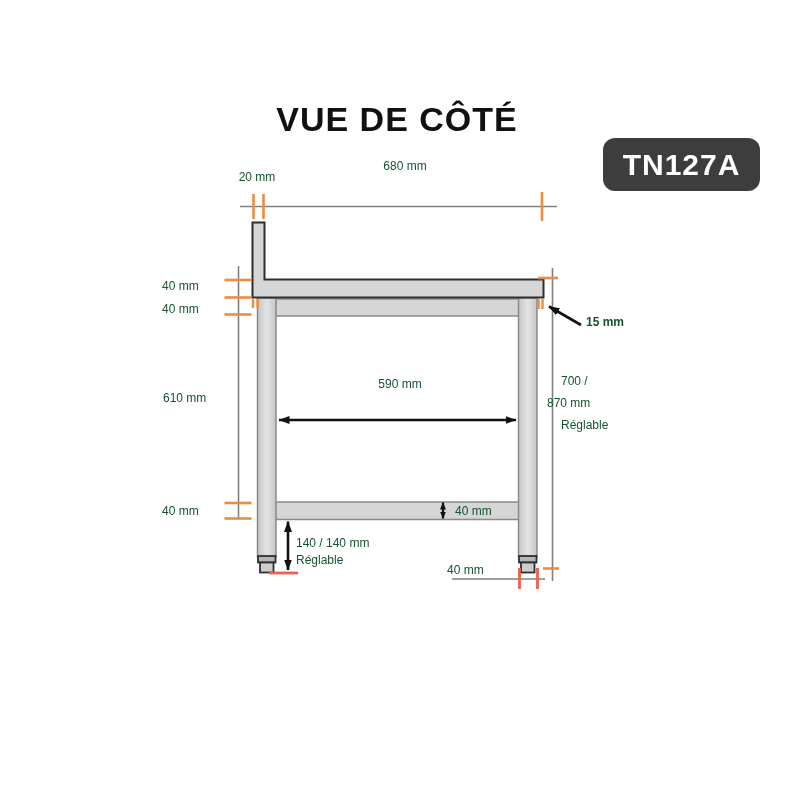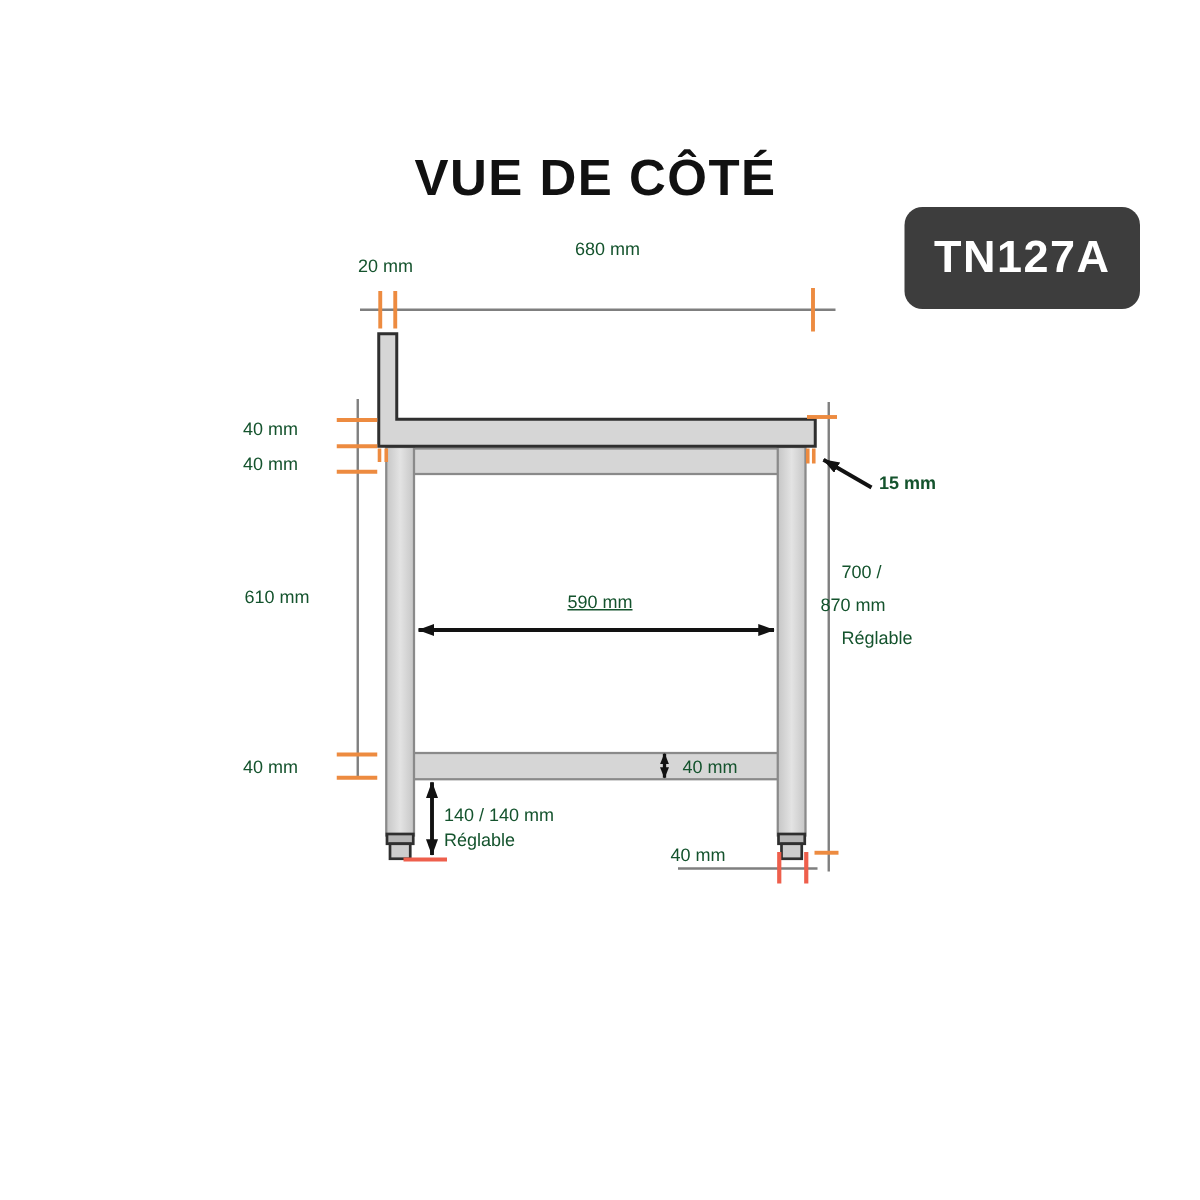--- a/index.html
+++ b/index.html
@@ -5,21 +5,21 @@
   html,body{margin:0;padding:0;background:#ffffff;}
   .canvas{
     position:relative;width:800px;height:800px;background:#ffffff;overflow:hidden;
     font-family:"Liberation Sans","DejaVu Sans",sans-serif;color:#1c1c1c;padding-left:45px;
   }
   .title{
     position:absolute;left:197px;top:100px;width:400px;text-align:center;
     font-size:34px;font-weight:bold;letter-spacing:1px;color:#111111;
   }
   .badge{
-    position:absolute;left:603px;top:138px;width:157px;height:68px;
+    position:absolute;left:603px;top:138px;width:157px;height:53px;
     background:#3d3d3d;border-radius:12px;display:flex;align-items:center;justify-content:center;
     color:#ffffff;font-size:30px;font-weight:bold;letter-spacing:1px;
   }
   .lbl{
     position:absolute;font-size:12px;line-height:20px;color:#14532d;white-space:nowrap;
   }
   .ctr{text-align:center;}
   svg{position:absolute;left:0;top:0;}
 </style>
 </head>
@@ -105,21 +105,21 @@
   </svg>
 
   <div class="lbl ctr" style="left:226px;top:167px;width:62px;">20 mm</div>
   <div class="lbl ctr" style="left:371px;top:156px;width:68px;">680 mm</div>
 
   <div class="lbl" style="left:162px;top:276px;">40 mm</div>
   <div class="lbl" style="left:162px;top:299px;">40 mm</div>
   <div class="lbl" style="left:163px;top:388px;">610 mm</div>
   <div class="lbl" style="left:162px;top:501px;">40 mm</div>
 
-  <div class="lbl ctr" style="left:366px;top:391px;width:68px;text-decoration:underline;">590 mm</div>
+  <div class="lbl ctr" style="left:366px;top:374px;width:68px;">590 mm</div>
   <div class="lbl" style="left:586px;top:312px;font-weight:bold;">15 mm</div>
 
   <div class="lbl" style="left:561px;top:370px;line-height:22.2px;">700 /</div>
   <div class="lbl" style="left:547px;top:392px;line-height:22.2px;">870 mm</div>
   <div class="lbl" style="left:561px;top:414px;line-height:22.2px;">Réglable</div>
 
   <div class="lbl" style="left:455px;top:501px;">40 mm</div>
 
   <div class="lbl" style="left:296px;top:533px;">140 / 140 mm</div>
   <div class="lbl" style="left:296px;top:550px;">Réglable</div>

